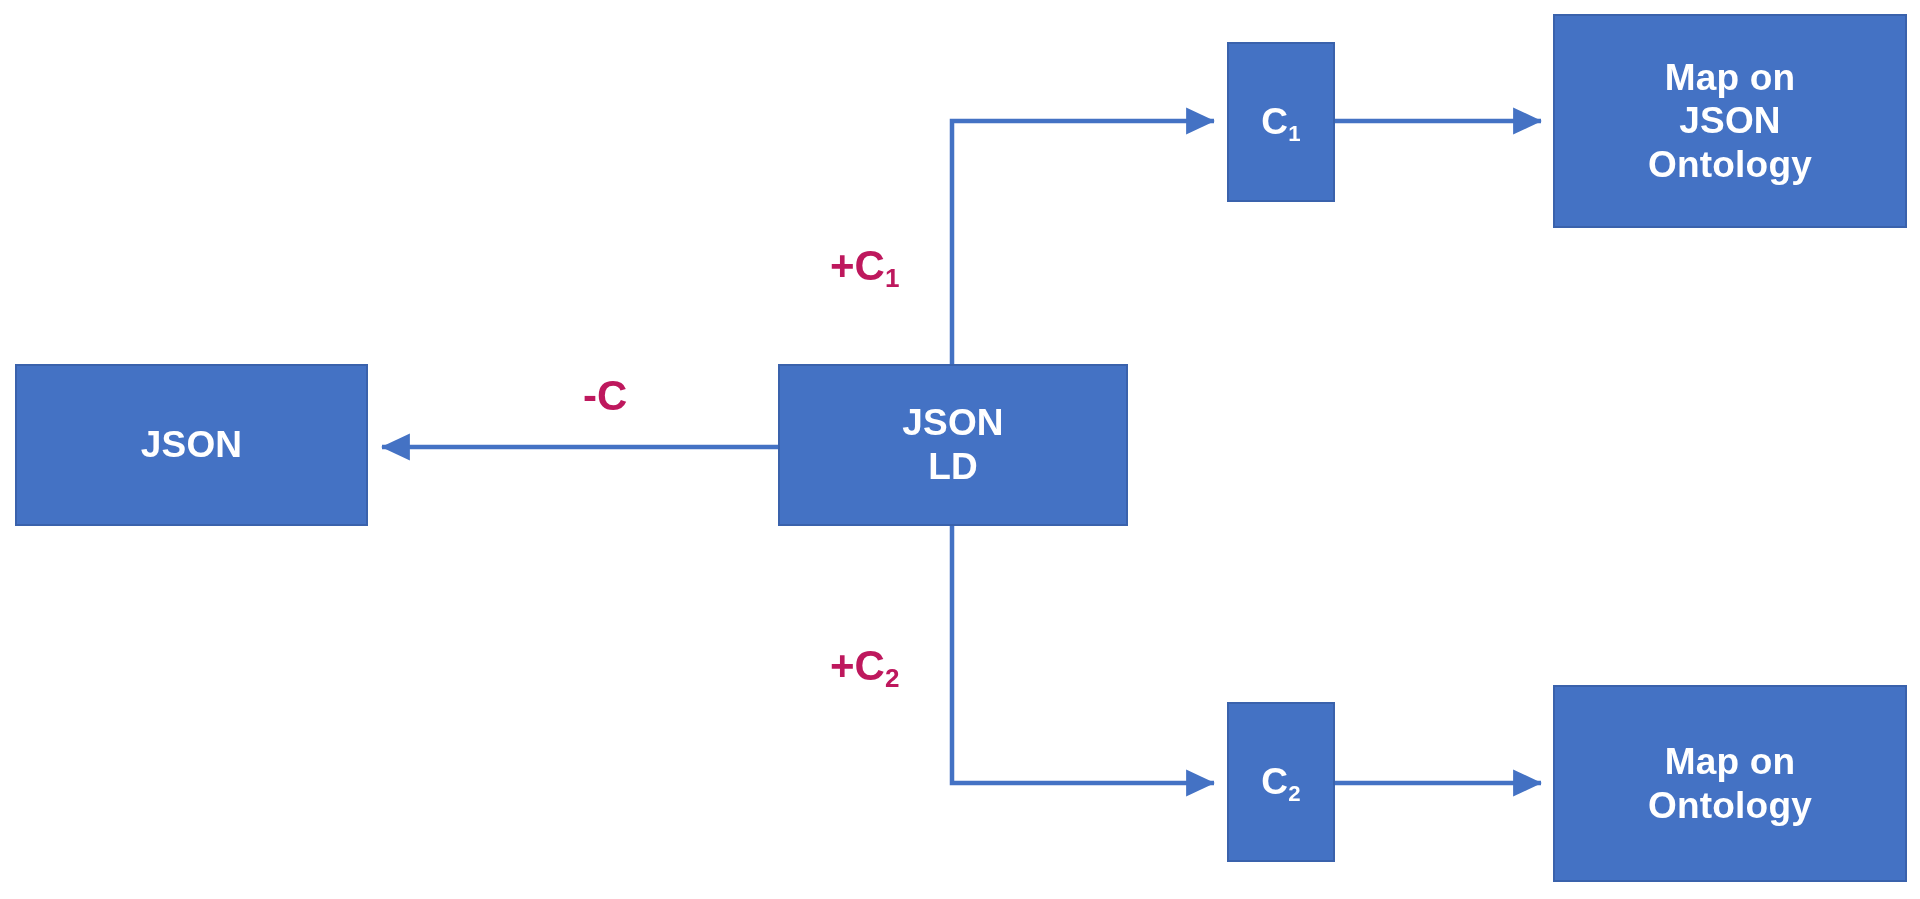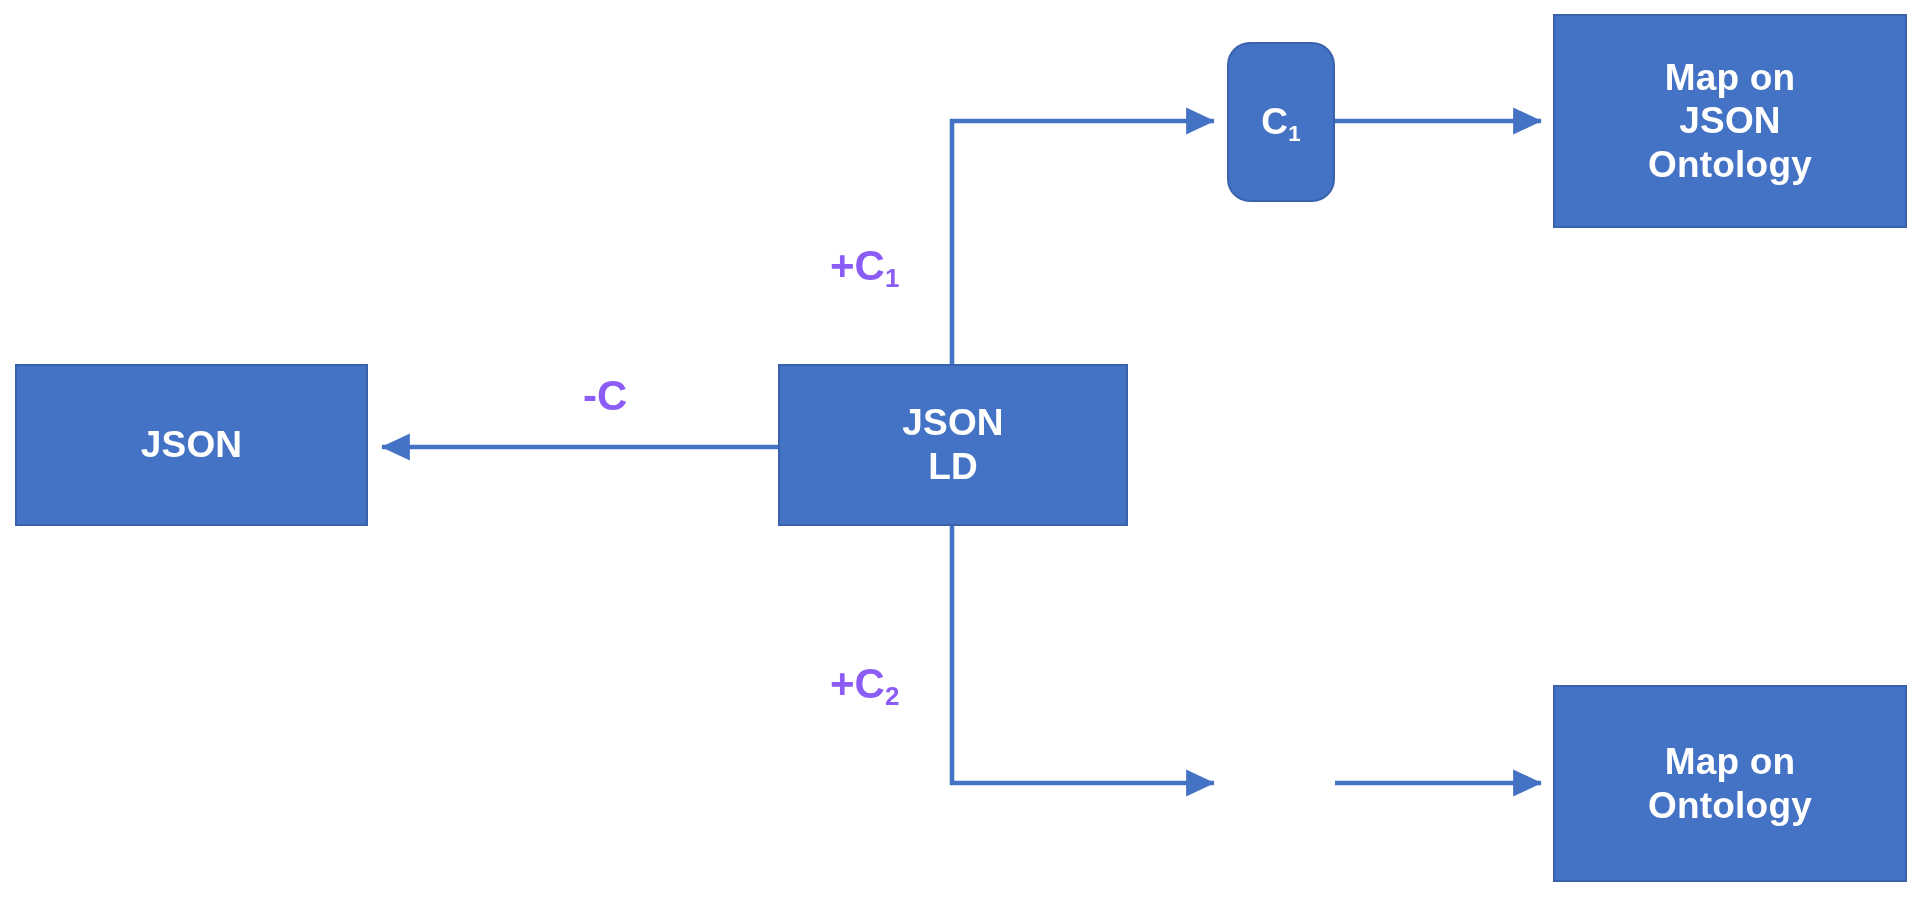--- a/index.html
+++ b/index.html
@@ -33,36 +33,36 @@
     line-height: 1.18;
     -webkit-font-smoothing: antialiased;
   }
   .node .line {
     display: block;
     white-space: nowrap;
   }
   
   #node-json        { left: 15px;   top: 364px; width: 353px; height: 162px; font-size: 37px; }
   #node-jsonld      { left: 778px;  top: 364px; width: 350px; height: 162px; font-size: 37px; }
-  #node-c1          { left: 1227px; top: 42px;  width: 108px; height: 160px; font-size: 37px; border-radius: 23px; }
+  #node-c1          { left: 1227px; top: 42px;  width: 108px; height: 160px; font-size: 37px; }
   #node-c2          { left: 1227px; top: 702px; width: 108px; height: 160px; font-size: 37px; }
   #node-saref       { left: 1553px; top: 14px;  width: 354px; height: 214px; font-size: 37px; }
   #node-universaal  { left: 1553px; top: 685px; width: 354px; height: 197px; font-size: 37px; }
 
   .edge-label {
     position: absolute;
-    color: #8b5cf6;
+    color: #be185d;
     font-size: 42px;
     font-weight: 700;
     white-space: nowrap;
     font-family: "Liberation Sans", sans-serif;
   }
   #label-minus-c { left: 583px; top: 372px; }
   #label-plus-c1 { left: 830px; top: 242px; }
-  #label-plus-c2 { left: 830px; top: 660px; }
+  #label-plus-c2 { left: 830px; top: 642px; }
   .edge-label sub {
     font-size: 0.62em;
     vertical-align: baseline;
     position: relative;
     top: 0.28em;
   }
   #svg-edges {
     position: absolute;
     left: 0;
     top: 0;
@@ -110,20 +110,23 @@
 
   <div class="node" id="node-jsonld">
     <span class="line">JSON</span>
     <span class="line">LD</span>
   </div>
 
   <div class="node" id="node-c1">
     <span class="line"><span>C</span><sub style="font-size:0.6em; vertical-align:baseline; position:relative; top:0.3em;">1</sub></span>
   </div>
 
+  <div class="node" id="node-c2">
+    <span class="line"><span>C</span><sub style="font-size:0.6em; vertical-align:baseline; position:relative; top:0.3em;">2</sub></span>
+  </div>
 
   <div class="node" id="node-saref">
     <span class="line">Map on</span>
     <span class="line">JSON</span>
     <span class="line">Ontology</span>
   </div>
 
   <div class="node" id="node-universaal">
     <span class="line">Map on</span>
     <span class="line">Ontology</span>

